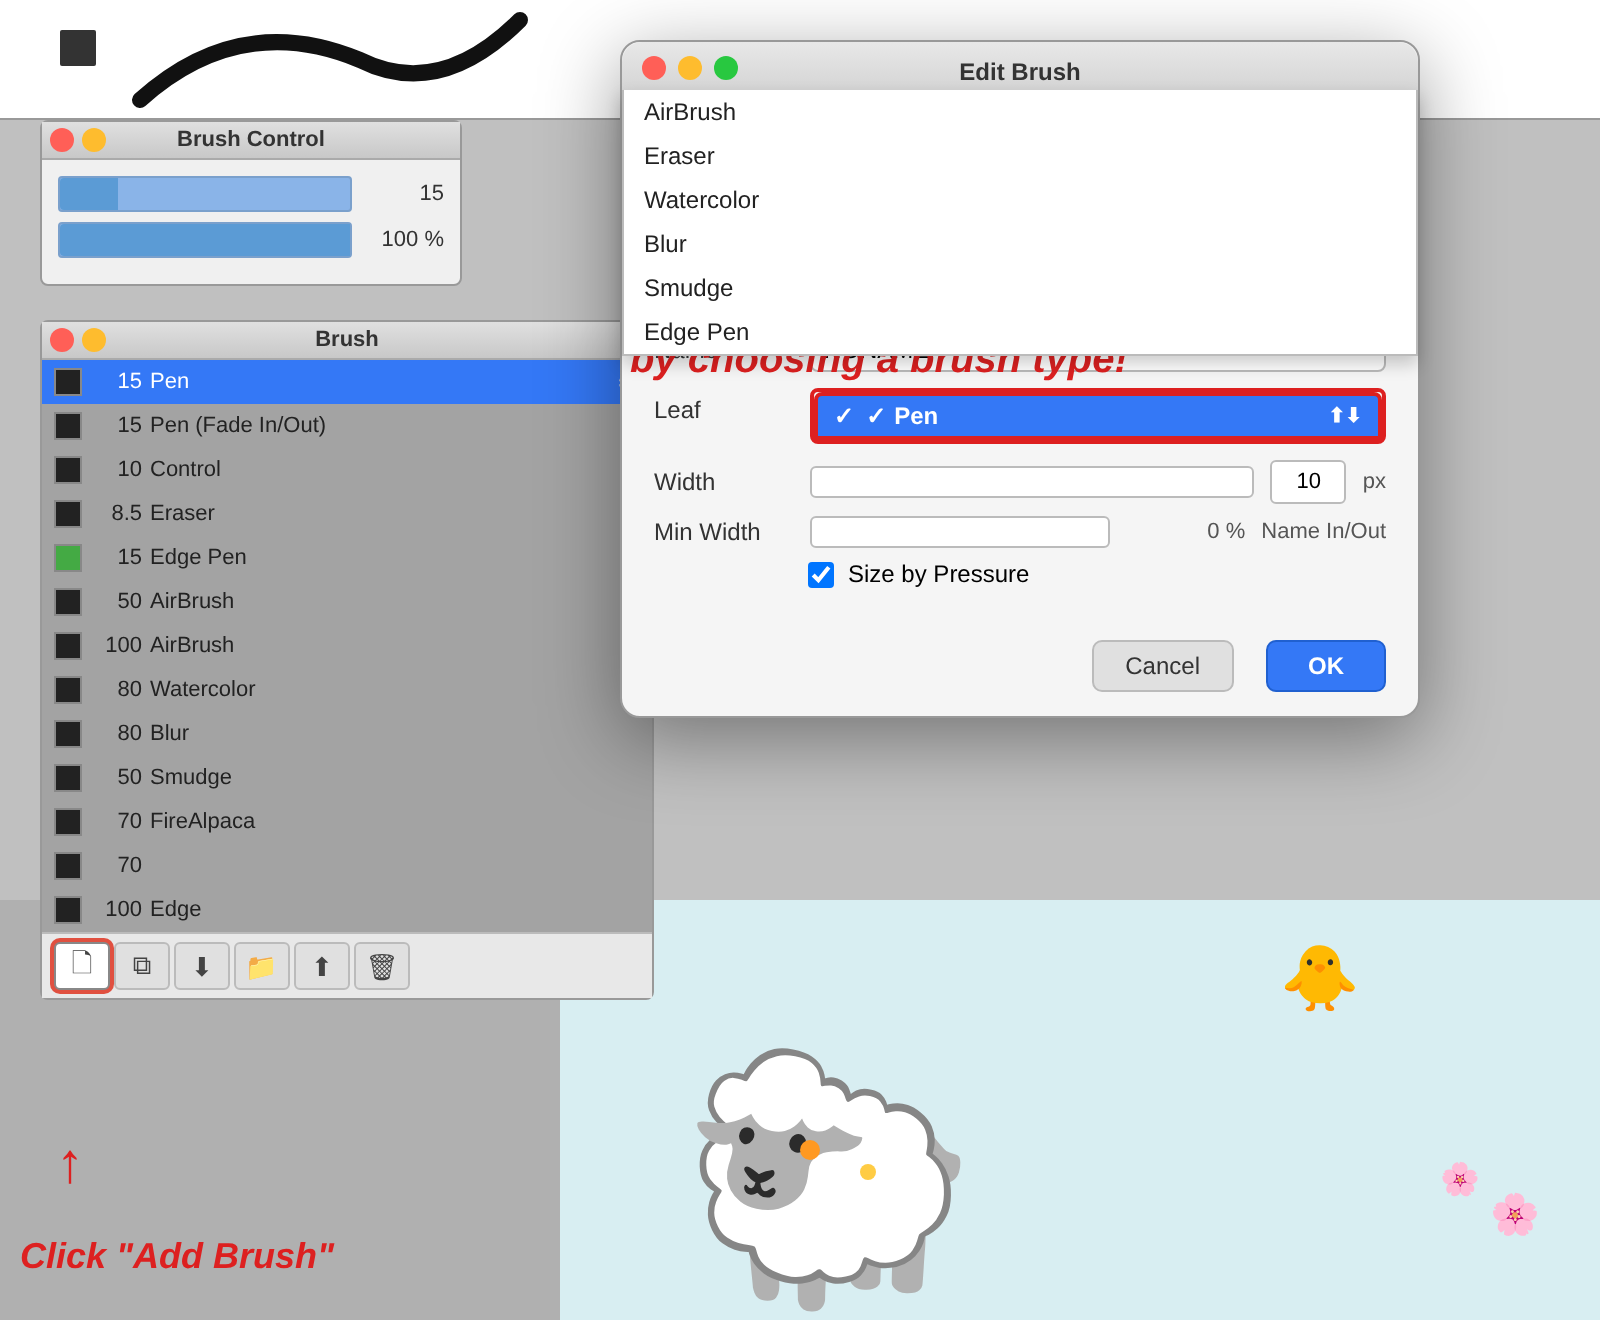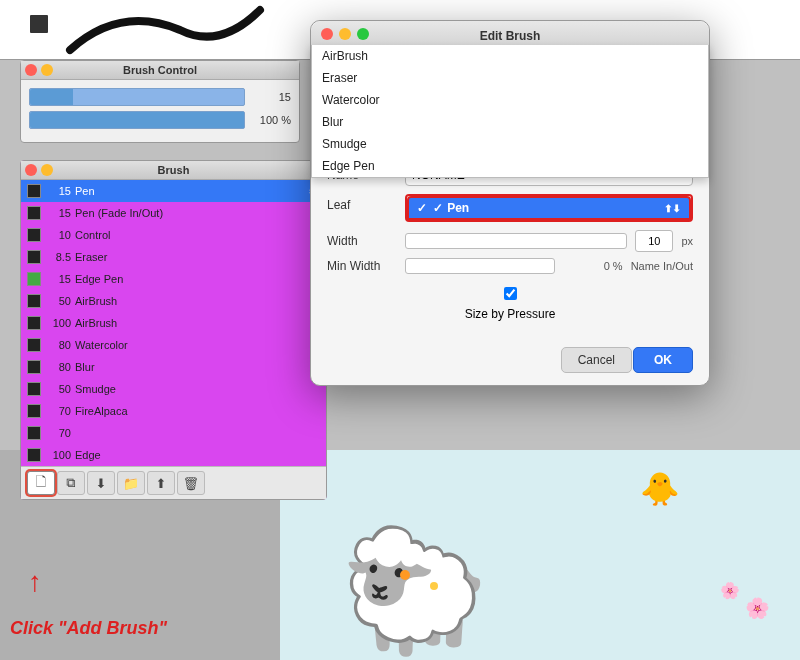--- a/index.html
+++ b/index.html
@@ -30,21 +30,21 @@
     }
     .canvas-top svg {
       position: absolute;
       top: 0; left: 0;
     }
 
     
     .brush-control-panel {
       position: absolute;
       top: 60px; left: 20px;
-      width: 280px;
+      width: 211px;
       background: #f0f0f0;
       border: 1px solid #999;
       border-radius: 4px;
     }
     .panel-header {
       background: linear-gradient(to bottom, #e0e0e0, #c8c8c8);
       padding: 3px 6px;
       font-size: 11px;
       font-weight: bold;
       color: #333;
@@ -97,21 +97,21 @@
       min-width: 40px;
       text-align: right;
       color: #333;
     }
 
     
     .brush-panel {
       position: absolute;
       top: 160px; left: 20px;
       width: 307px;
-      background: #d946ef;
+      background: #a3a3a3;
       border: 1px solid #999;
       border-radius: 4px;
     }
     .brush-list {
       list-style: none;
       margin: 0;
       padding: 0;
       max-height: 320px;
       overflow-y: auto;
     }
@@ -352,27 +352,27 @@
       border: 1px solid #bbb; border-radius: 3px;
       text-align: center; font-size: 11px;
       background: white;
     }
     .px-label { font-size: 11px; color: #555; }
     .percent-label { font-size: 11px; color: #555; }
     .fade-label { font-size: 11px; color: #555; }
 
     
     .checkbox-row {
-      display: flex; align-items: center; gap: 7px; margin-bottom: 8px; flex-direction: column;
+      display: flex; align-items: center; gap: 7px; margin-bottom: 8px;
     }
     .checkbox-row input { margin: 0; }
 
     
     .dialog-buttons {
-      display: flex; justify-content: flex-end; gap: 1px;
+      display: flex; justify-content: flex-end; gap: 16px;
       padding: 6px 16px 12px;
     }
     .btn-cancel {
       height: 26px; padding: 0 16px;
       background: #e0e0e0;
       border: 1px solid #bbb;
       border-radius: 5px;
       font-size: 12px; cursor: pointer;
       color: #333;
     }
@@ -531,20 +531,21 @@
   </div>
 </div>
 
 <div class="red-arrow">↑</div>
 <div class="add-brush-label">
   <span>Click "Add Brush"</span>
 </div>
 
 <div class="promo-text">
   <div>Create your own unique brush</div>
+  <div>by choosing a brush type!</div>
 </div>
 
 <div class="dialog-overlay">
   <div class="dialog-titlebar">
     <button class="dialog-close-btn"></button>
     <button class="dialog-min-btn"></button>
     <button class="dialog-max-btn"></button>
     <span>Edit Brush</span>
   </div>
 

